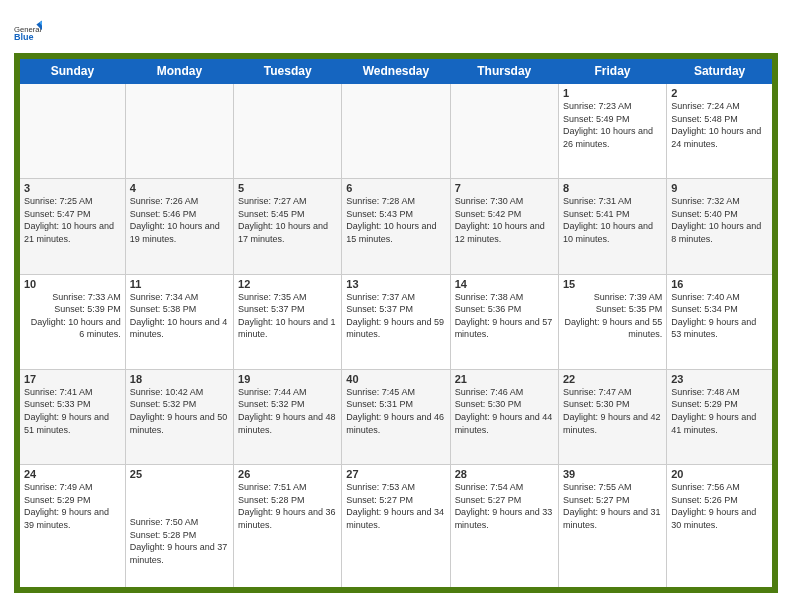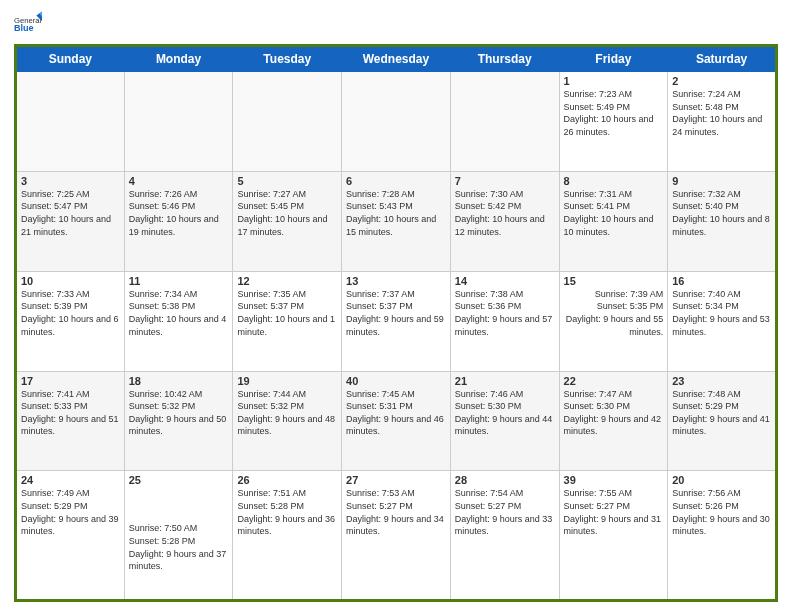--- a/index.html
+++ b/index.html
@@ -6,21 +6,21 @@
     body {
       font-family: Arial, sans-serif;
       background: #fff;
       width: 792px;
       height: 612px;
       overflow: hidden;
     }
     .page {
       width: 792px;
       height: 612px;
-      padding: 10px 14px;
+      padding: 19px 14px;
       display: flex;
       flex-direction: column;
     }
     .header {
       display: flex;
       align-items: flex-start;
       justify-content: space-between;
       margin-bottom: 6px;
     }
     .logo {
@@ -47,21 +47,21 @@
       font-weight: bold;
       color: #222;
       line-height: 1.1;
     }
     .location {
       font-size: 14px;
       color: #444;
     }
     .calendar {
       flex: 1;
-      border: 3px solid #4d7c0f;
+      border: 6px solid #4d7c0f;
       border-collapse: collapse;
       width: 100%;
       table-layout: fixed;
     }
     .calendar th {
       background-color: #1565C0;
       color: #fff;
       font-size: 12px;
       font-weight: bold;
       padding: 5px 4px;
@@ -198,21 +198,21 @@
           <td>
             <span class="day-num">9</span>
             <div class="day-info" style="white-space: pre-line;">Sunrise: 7:32 AM
 Sunset: 5:40 PM
 Daylight: 10 hours and 8 minutes.</div>
           </td>
         </tr>
         <tr class="row-odd">
           <td>
             <span class="day-num">10</span>
-            <div class="day-info" style="white-space: pre-line;">Sunrise: 7:33 AM
+            <div class="day-info" style="white-space: pre-line; text-align: right;">Sunrise: 7:33 AM
 Sunset: 5:39 PM
 Daylight: 10 hours and 6 minutes.</div>
           </td>
           <td>
             <span class="day-num">11</span>
             <div class="day-info" style="white-space: pre-line;">Sunrise: 7:34 AM
 Sunset: 5:38 PM
 Daylight: 10 hours and 4 minutes.</div>
           </td>
           <td>

